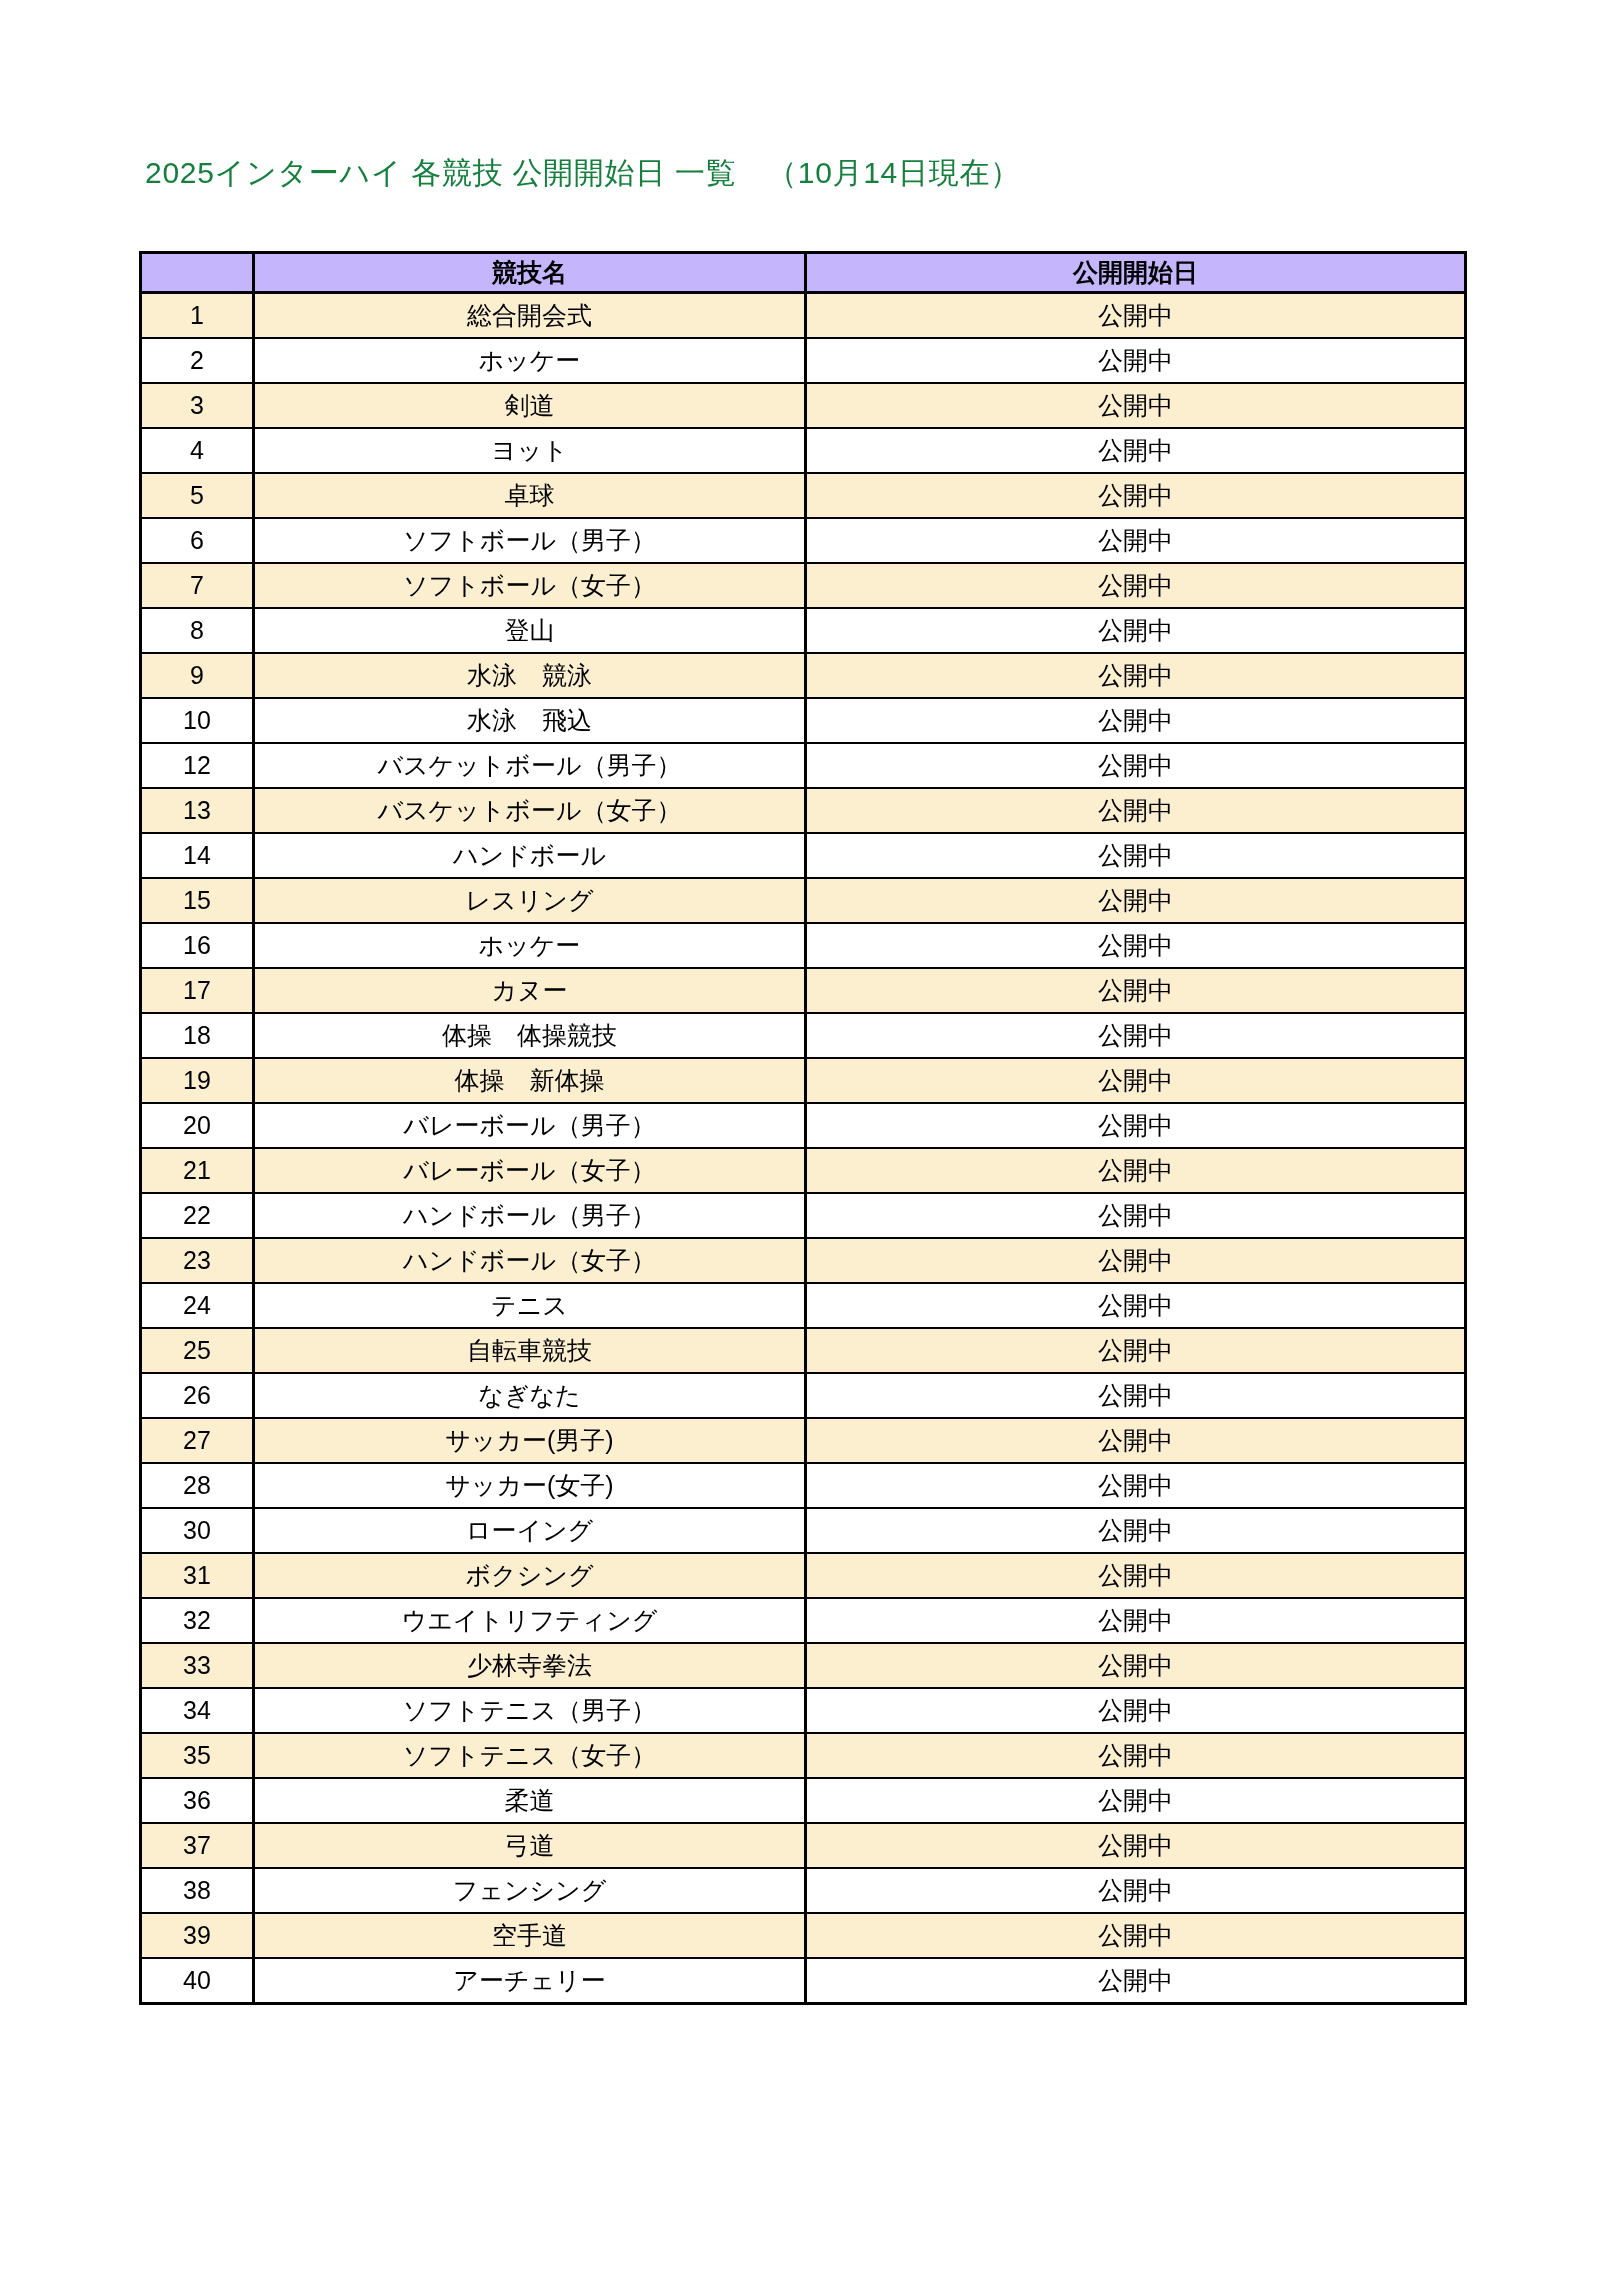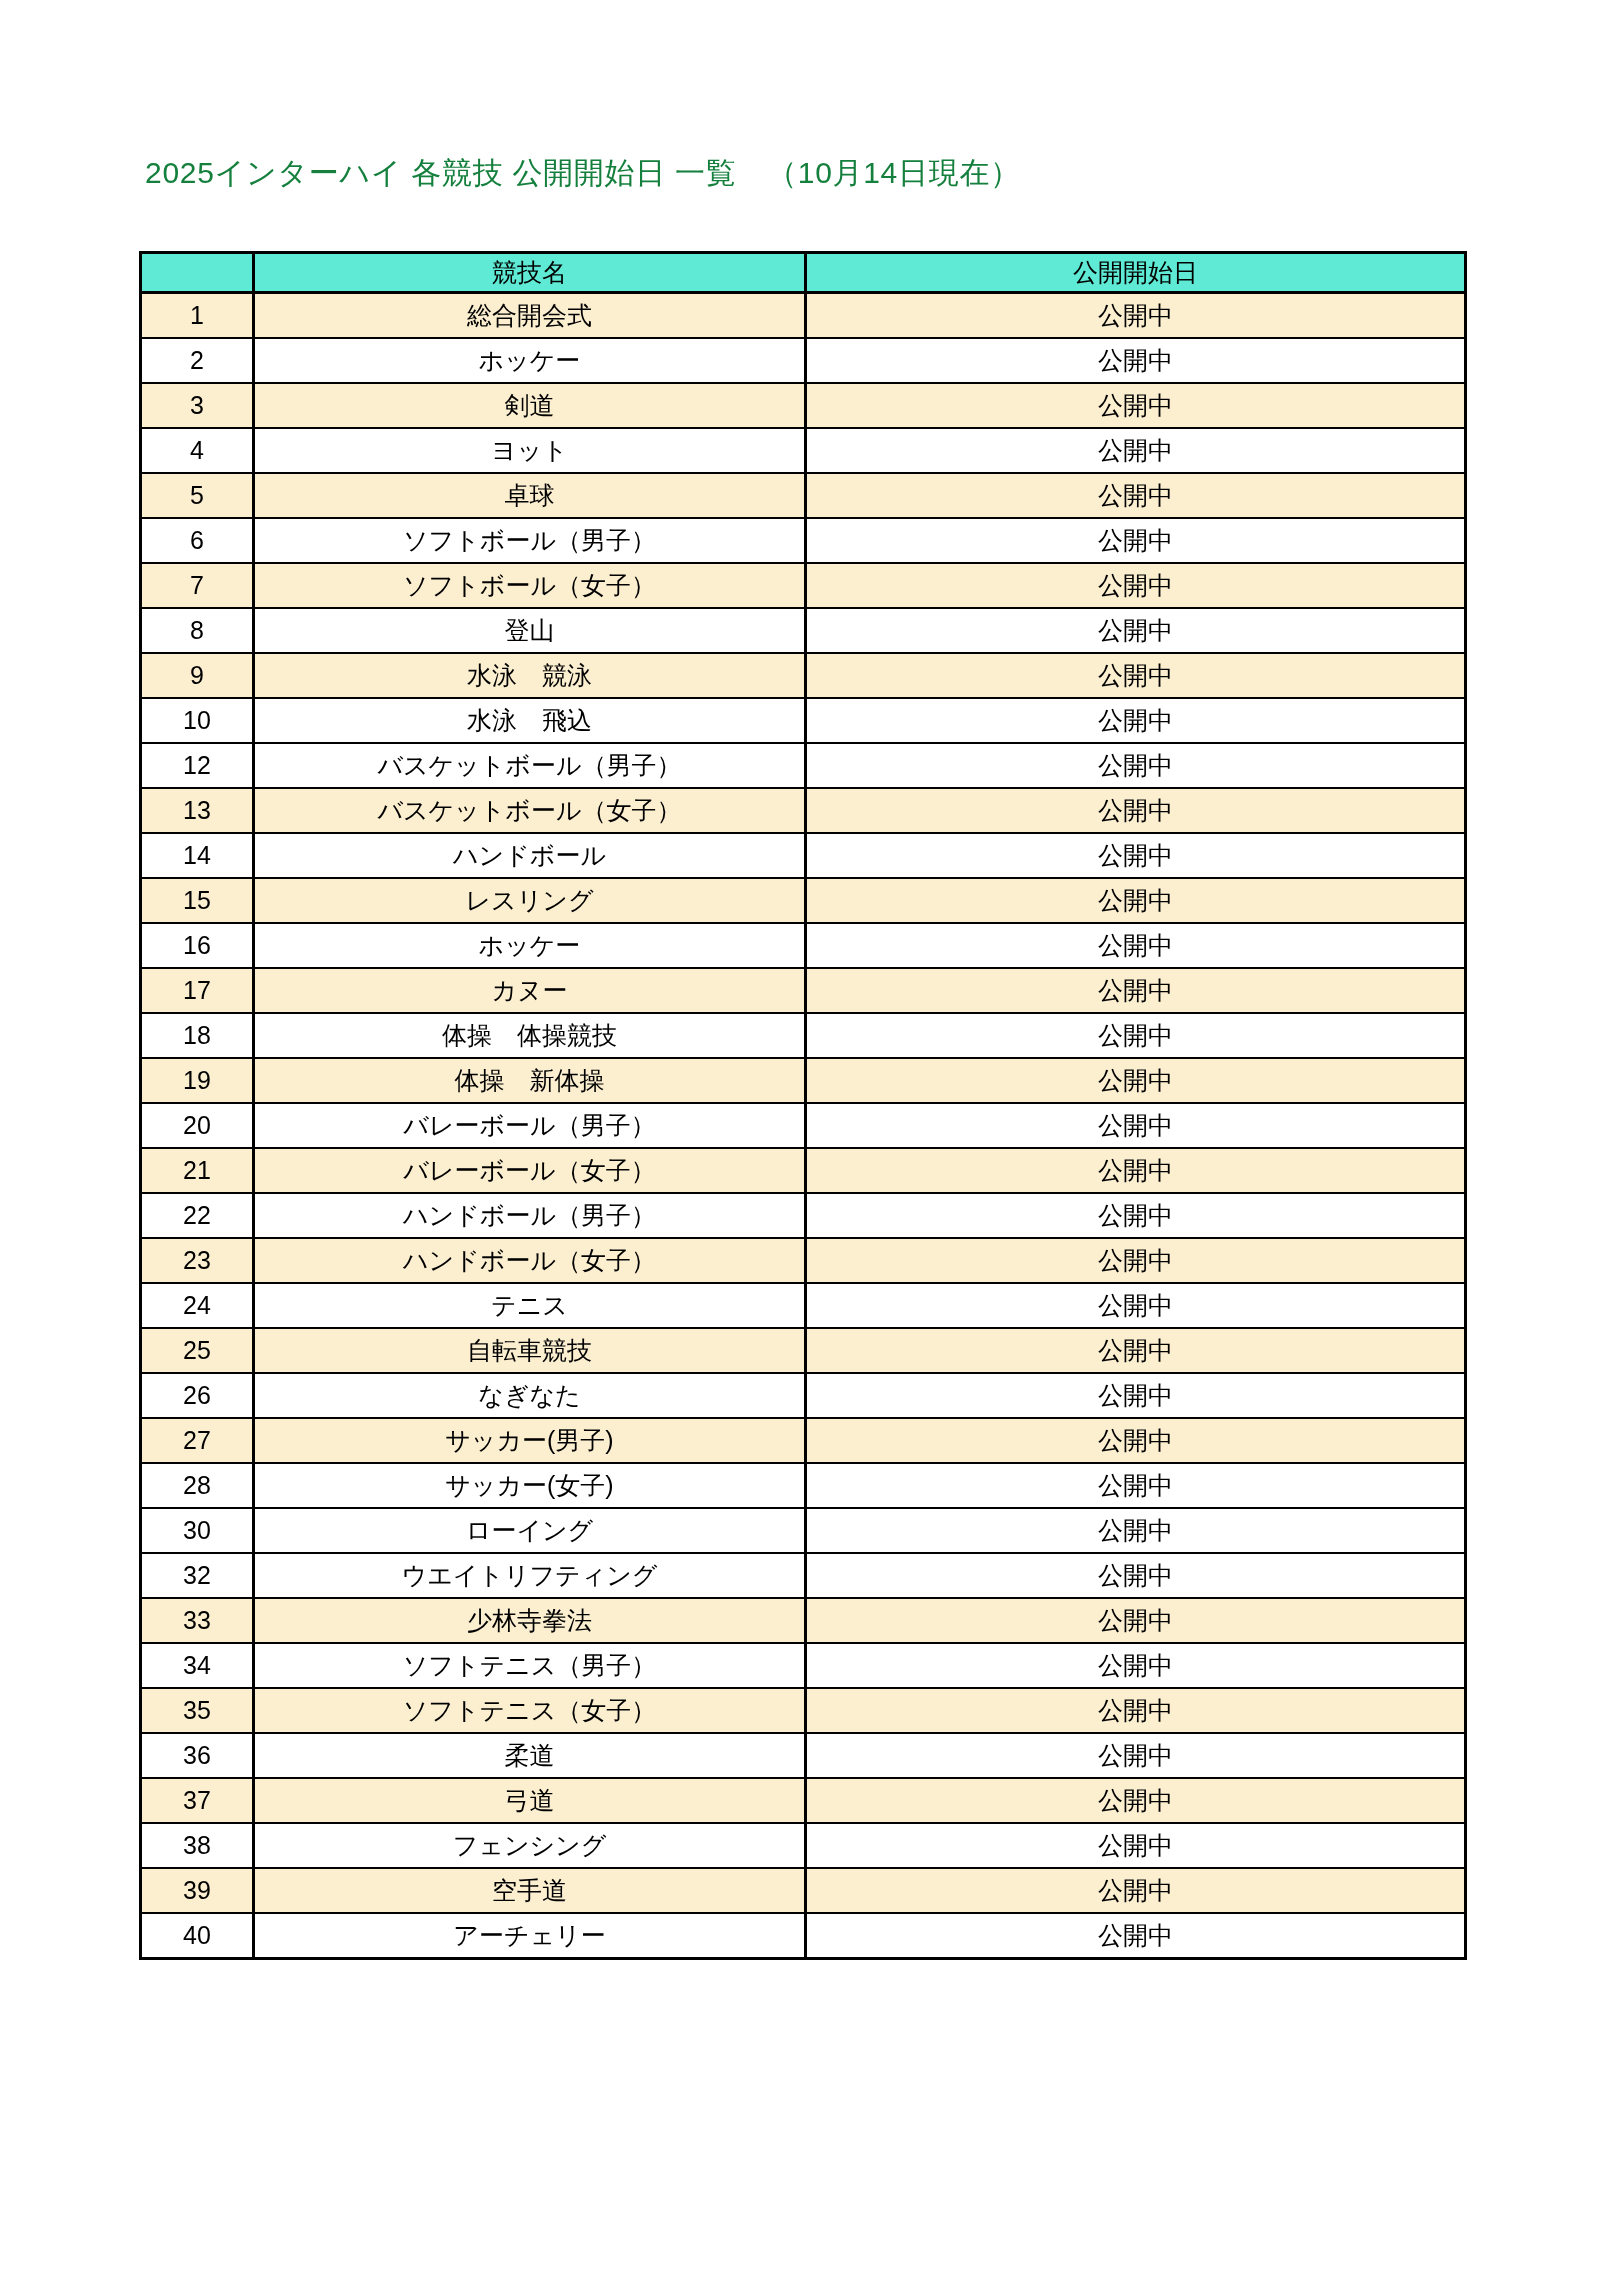--- a/index.html
+++ b/index.html
@@ -41,22 +41,22 @@
     vertical-align: middle;
     font-size: 25px;
     font-weight: 400;
     padding: 0;
     overflow: hidden;
     white-space: pre;
   }
   thead th {
     height: 37px;
     border-bottom-width: 3.3px;
-    background: #5eead4;
-    font-weight: 400;
+    background: #c4b5fd;
+    font-weight: 700;
   }
   tbody td { height: 43px; background: #ffffff; }
   tbody tr.stripe td { background: var(--stripe, #FCEFD0); }
 </style>
 </head>
 <body>
 
 <div class="title">2025インターハイ 各競技 公開開始日 一覧　（10月14日現在）</div>
 
 <table class="schedule">
@@ -206,20 +206,25 @@
       <tr>
         <td>28</td>
         <td>サッカー(女子)</td>
         <td>公開中</td>
       </tr>
       <tr>
         <td>30</td>
         <td>ローイング</td>
         <td>公開中</td>
       </tr>
+      <tr class="stripe">
+        <td>31</td>
+        <td>ボクシング</td>
+        <td>公開中</td>
+      </tr>
       <tr>
         <td>32</td>
         <td>ウエイトリフティング</td>
         <td>公開中</td>
       </tr>
       <tr class="stripe">
         <td>33</td>
         <td>少林寺拳法</td>
         <td>公開中</td>
       </tr>

